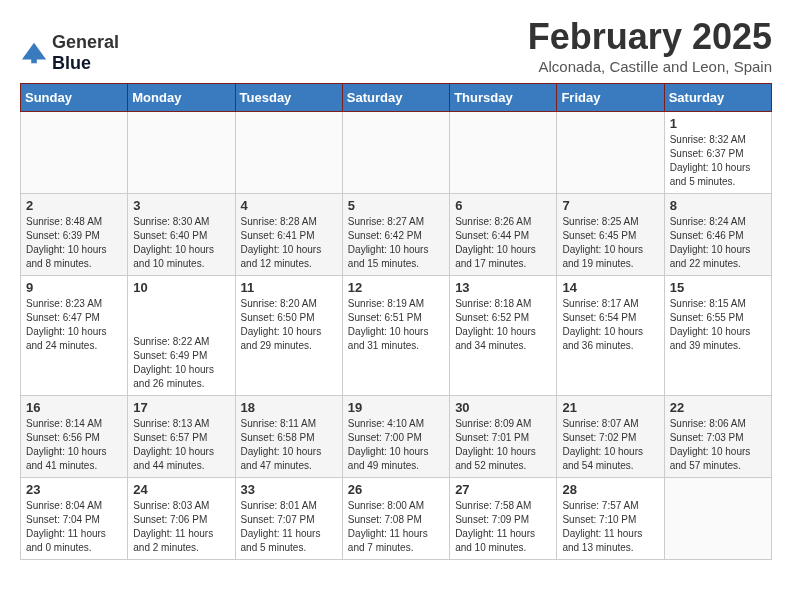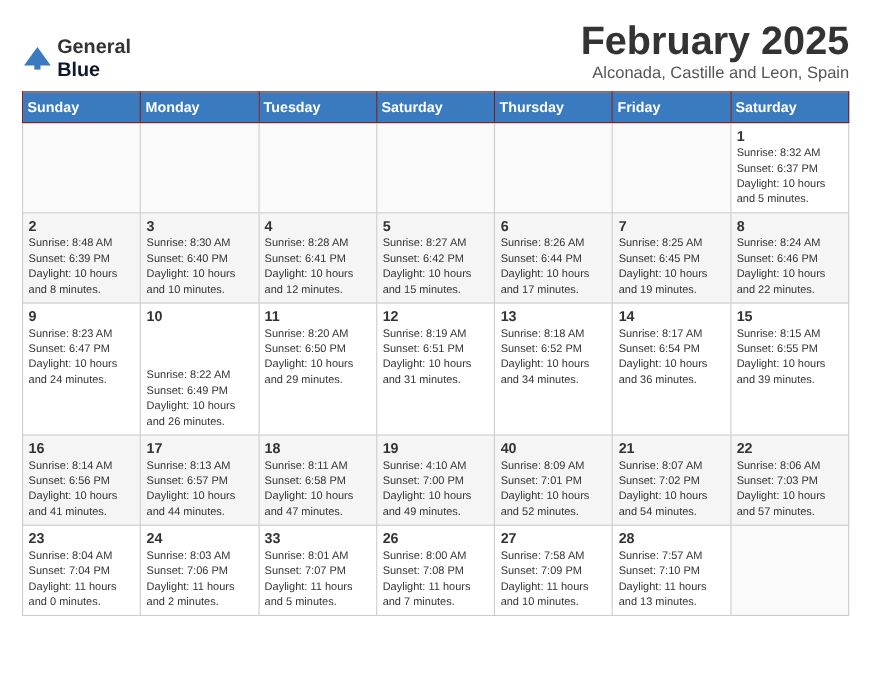--- a/index.html
+++ b/index.html
@@ -200,21 +200,21 @@
 and 47 minutes.</div>
           </td>
           <td>
             <span class="day-num">19</span>
             <div class="day-info" style="white-space: pre-line;">Sunrise: 4:10 AM
 Sunset: 7:00 PM
 Daylight: 10 hours
 and 49 minutes.</div>
           </td>
           <td>
-            <span class="day-num">40</span>
+            <span class="day-num">30</span>
             <div class="day-info" style="white-space: pre-line;">Sunrise: 8:09 AM
 Sunset: 7:01 PM
 Daylight: 10 hours
 and 52 minutes.</div>
           </td>
           <td>
             <span class="day-num">21</span>
             <div class="day-info" style="white-space: pre-line;">Sunrise: 8:07 AM
 Sunset: 7:02 PM
 Daylight: 10 hours

